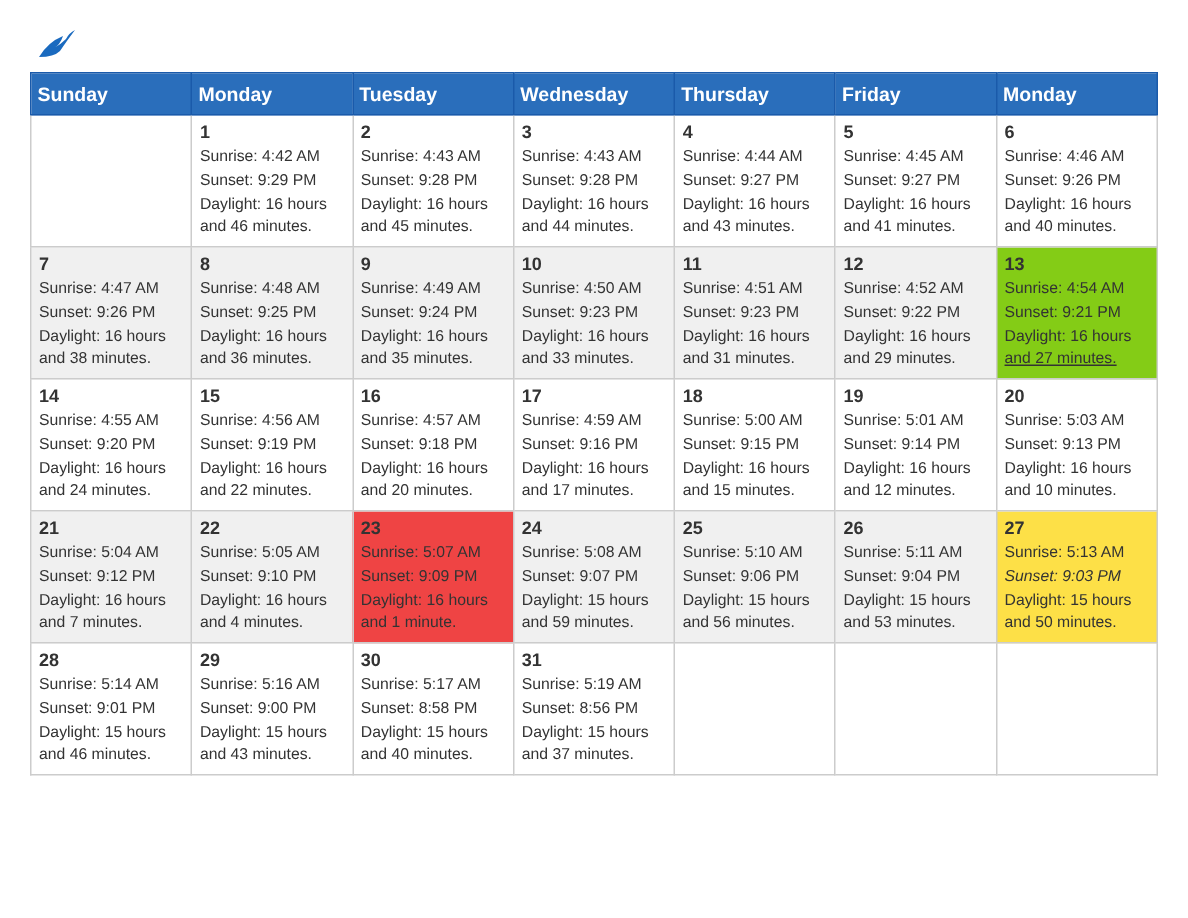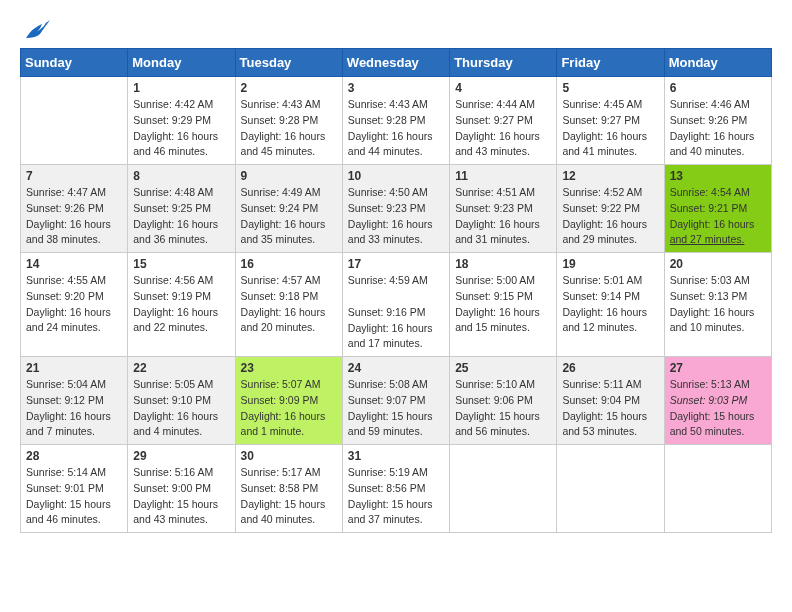--- a/index.html
+++ b/index.html
@@ -251,21 +251,21 @@
             <span style="display: block; font-size: 10.5px;">Sunrise: 4:57 AM</span>
             <span style="display: block; font-size: 10.5px;">Sunset: 9:18 PM</span>
             <span style="display: block; font-size: 10.5px;">Daylight: 16 hours</span>
             <span style="display: block; font-size: 10.5px;">and 20 minutes.</span>
           </div>
         </td>
         <td>
           <span class="day-number">17</span>
           <div class="day-info">
             <span style="display: block; font-size: 10.5px;">Sunrise: 4:59 AM</span>
-            <span style="display: block; font-size: 10.5px; margin-top: 16px;">Sunset: 9:16 PM</span>
+            <span style="display: block; font-size: 10.5px;">Sunset: 9:16 PM</span>
             <span style="display: block; font-size: 10.5px;">Daylight: 16 hours</span>
             <span style="display: block; font-size: 10.5px;">and 17 minutes.</span>
           </div>
         </td>
         <td>
           <span class="day-number">18</span>
           <div class="day-info">
             <span style="display: block; font-size: 10.5px;">Sunrise: 5:00 AM</span>
             <span style="display: block; font-size: 10.5px;">Sunset: 9:15 PM</span>
             <span style="display: block; font-size: 10.5px;">Daylight: 16 hours</span>
@@ -303,21 +303,21 @@
         </td>
         <td style="background: rgb(240, 240, 240);">
           <span class="day-number">22</span>
           <div class="day-info">
             <span style="display: block; font-size: 10.5px;">Sunrise: 5:05 AM</span>
             <span style="display: block; font-size: 10.5px;">Sunset: 9:10 PM</span>
             <span style="display: block; font-size: 10.5px;">Daylight: 16 hours</span>
             <span style="display: block; font-size: 10.5px;">and 4 minutes.</span>
           </div>
         </td>
-        <td style="background: #bef264;">
+        <td style="background: #ef4444;">
           <span class="day-number">23</span>
           <div class="day-info">
             <span style="display: block; font-size: 10.5px;">Sunrise: 5:07 AM</span>
             <span style="display: block; font-size: 10.5px;">Sunset: 9:09 PM</span>
             <span style="display: block; font-size: 10.5px;">Daylight: 16 hours</span>
             <span style="display: block; font-size: 10.5px;">and 1 minute.</span>
           </div>
         </td>
         <td style="background: rgb(240, 240, 240);">
           <span class="day-number">24</span>
@@ -339,21 +339,21 @@
         </td>
         <td style="background: rgb(240, 240, 240);">
           <span class="day-number">26</span>
           <div class="day-info">
             <span style="display: block; font-size: 10.5px;">Sunrise: 5:11 AM</span>
             <span style="display: block; font-size: 10.5px;">Sunset: 9:04 PM</span>
             <span style="display: block; font-size: 10.5px;">Daylight: 15 hours</span>
             <span style="display: block; font-size: 10.5px;">and 53 minutes.</span>
           </div>
         </td>
-        <td style="background: #f9a8d4;">
+        <td style="background: #fde047;">
           <span class="day-number">27</span>
           <div class="day-info">
             <span style="display: block; font-size: 10.5px;">Sunrise: 5:13 AM</span>
             <span style="display: block; font-size: 10.5px; font-style: italic;">Sunset: 9:03 PM</span>
             <span style="display: block; font-size: 10.5px;">Daylight: 15 hours</span>
             <span style="display: block; font-size: 10.5px;">and 50 minutes.</span>
           </div>
         </td>
       </tr>
       <tr>

